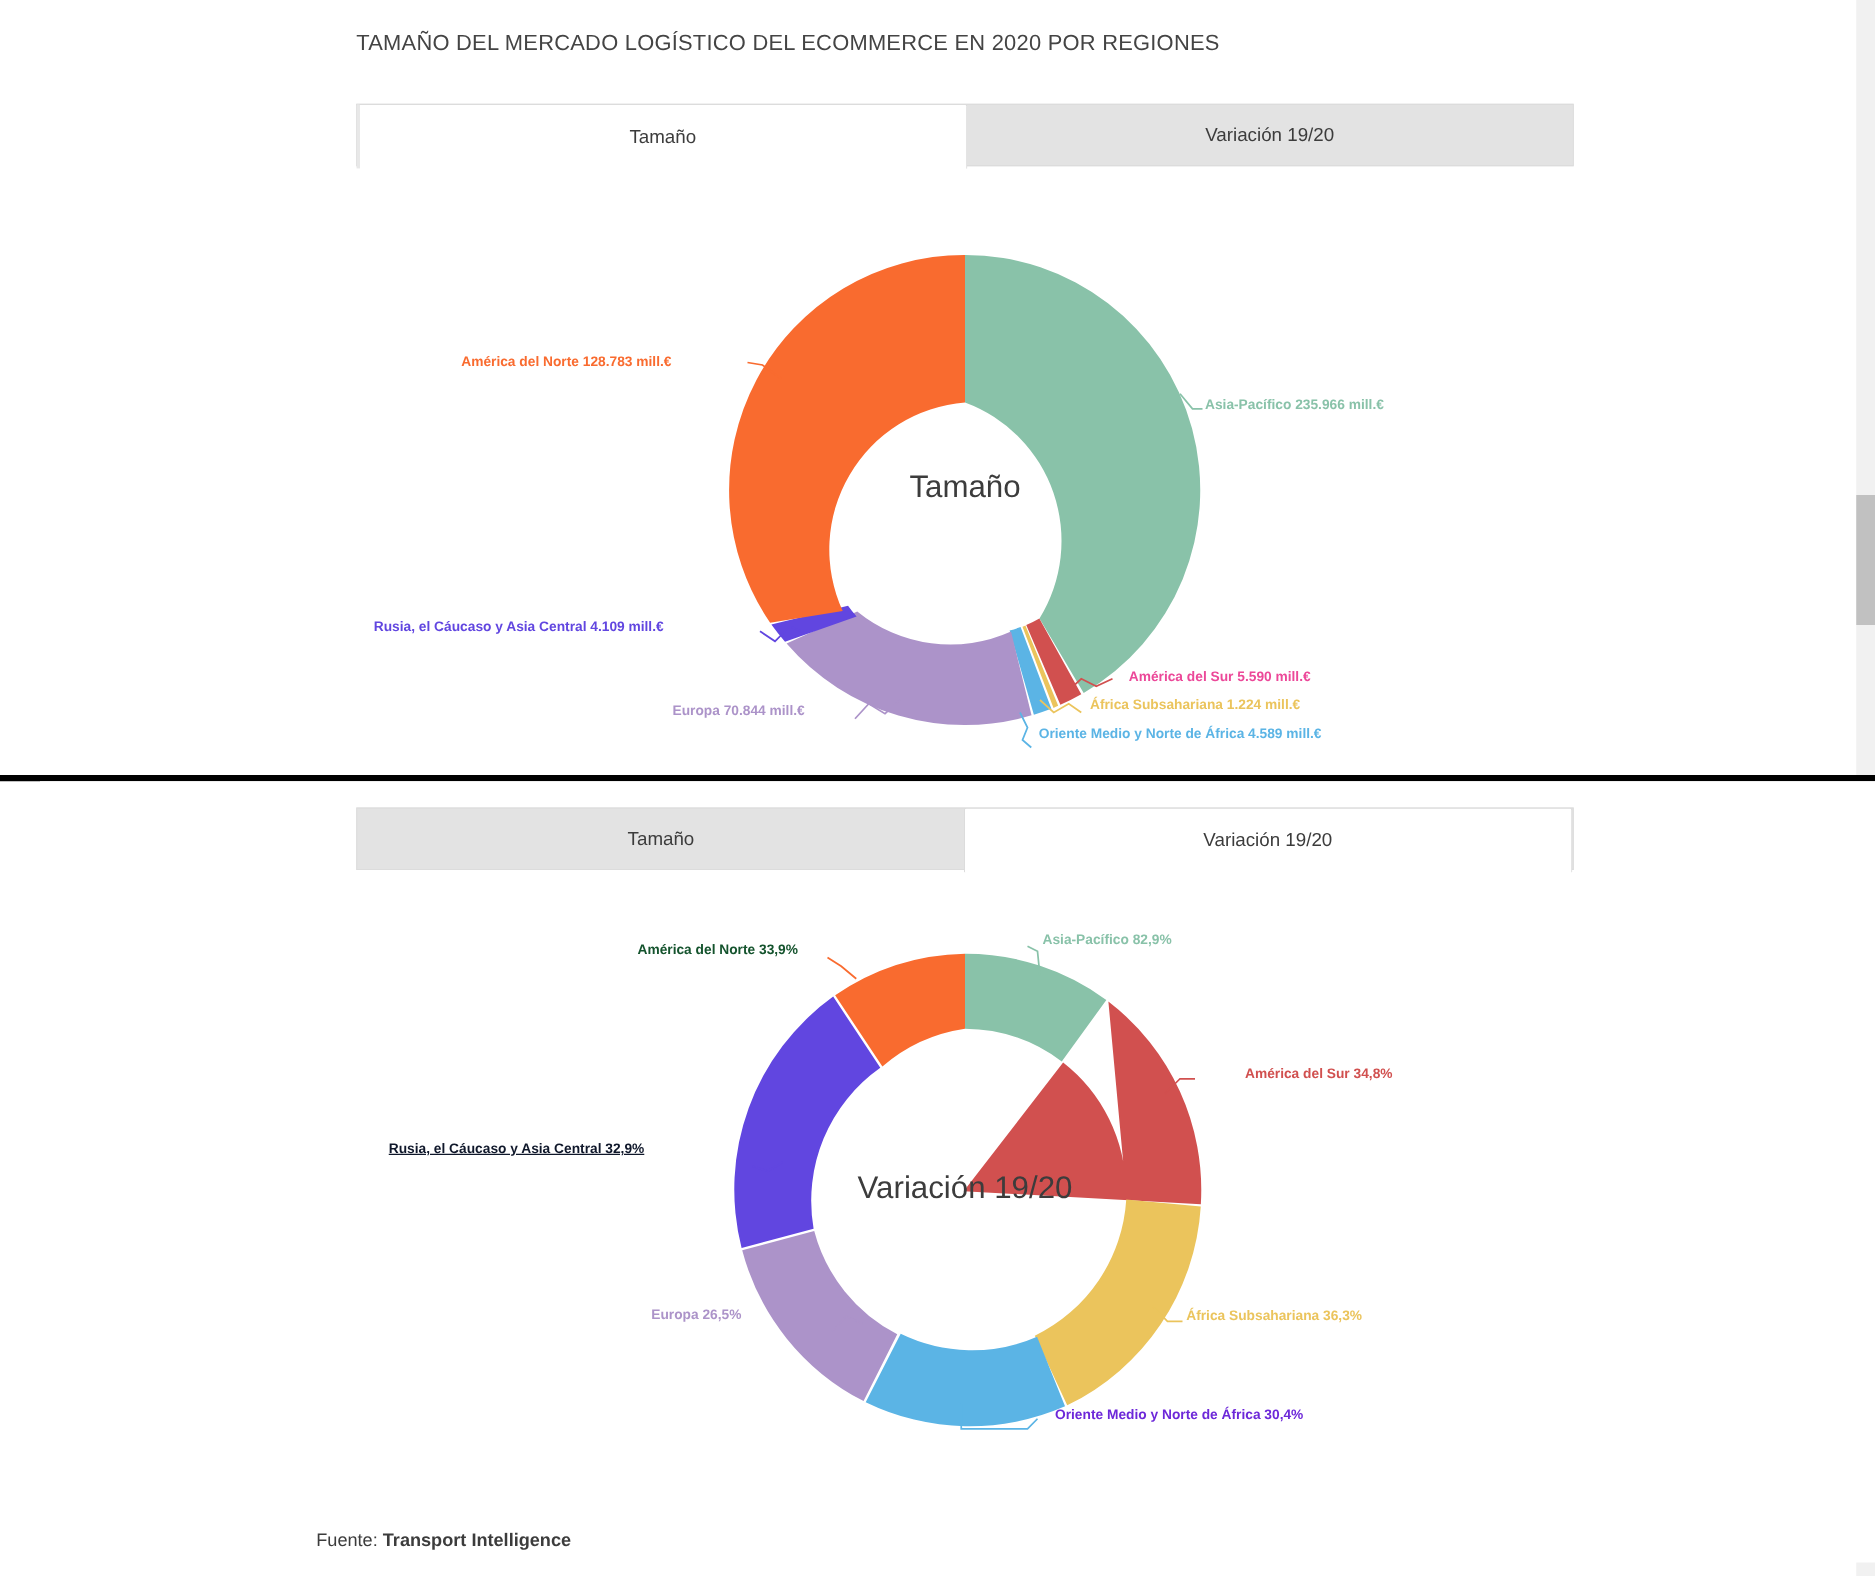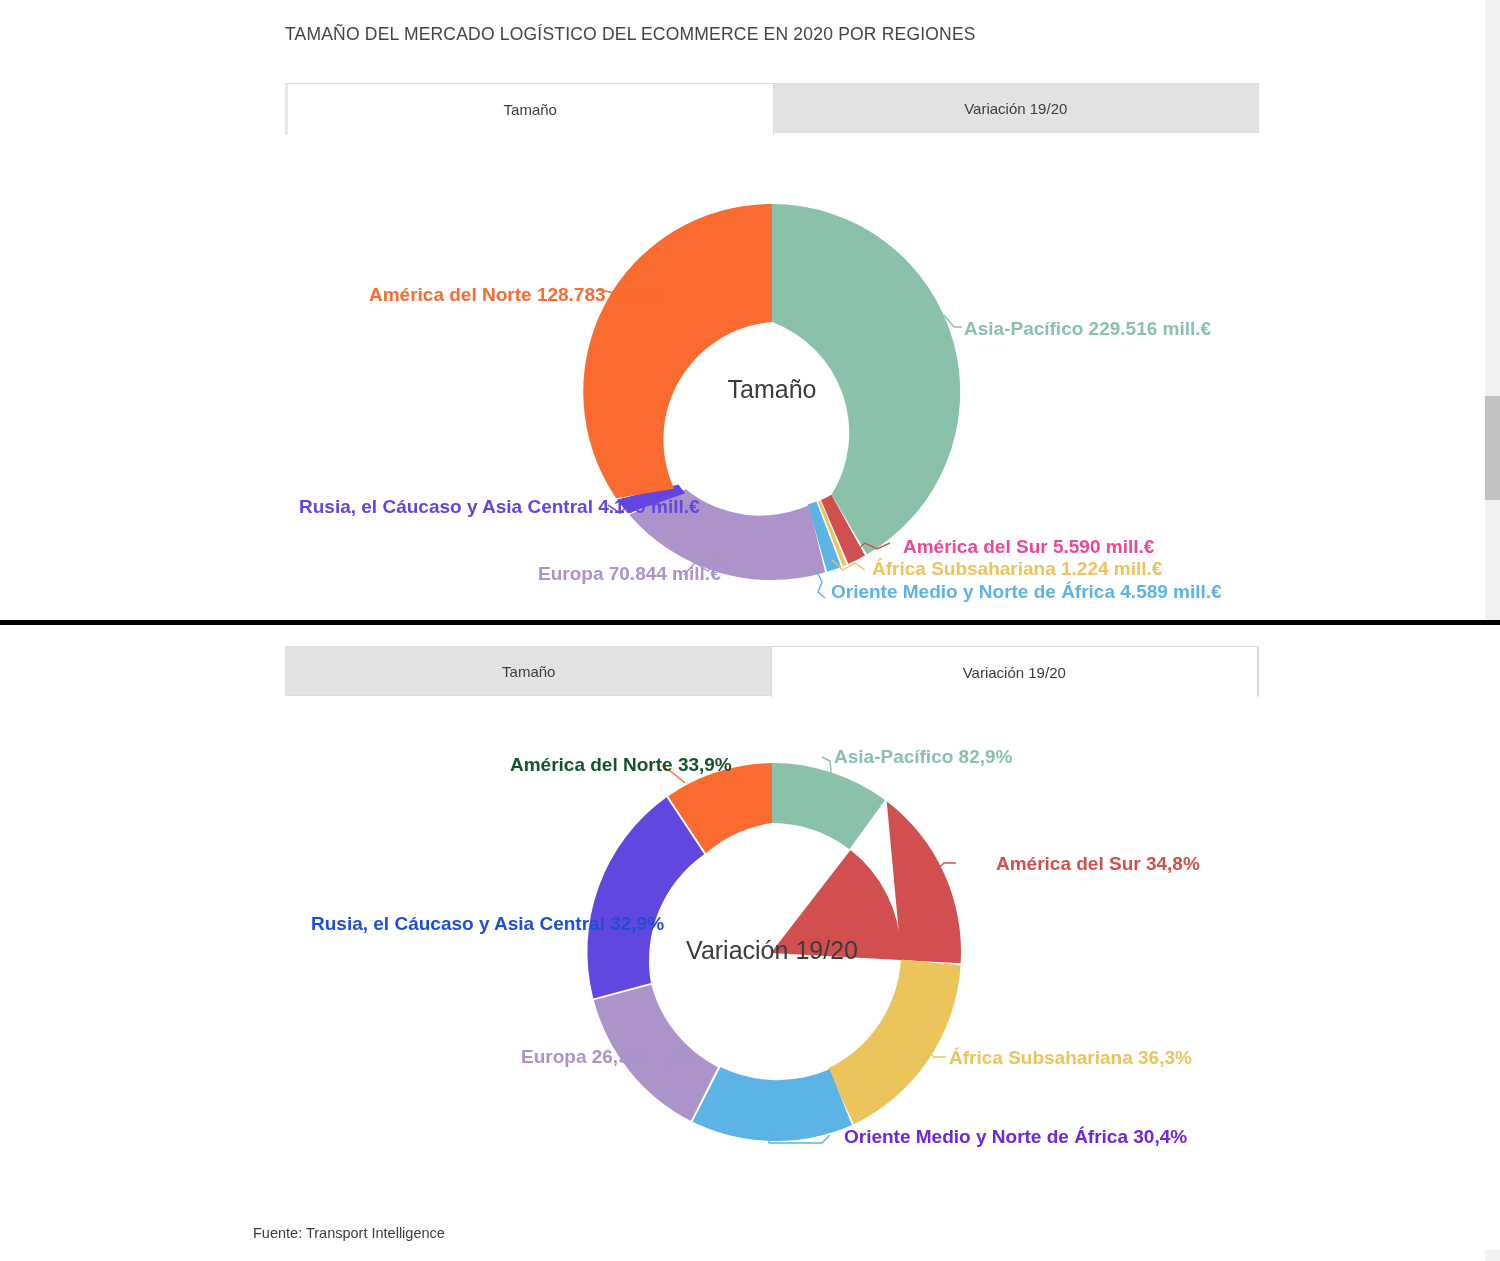--- a/index.html
+++ b/index.html
@@ -116,35 +116,35 @@
   .center-label {
     font-family: "Liberation Sans", sans-serif;
     fill: #3c3c3c;
     text-anchor: middle;
     dominant-baseline: middle;
   }
 
   .slice-label {
     font-family: "Liberation Sans", sans-serif;
     font-weight: bold;
-    font-size: 19px;
+    font-size: 11px;
     white-space: nowrap;
   }
 
   .leader { fill: none; stroke-width: 1.4px; }
 
   
   .source {
     position: absolute;
     left: 253px;
     top: 1225px;
     font-size: 14.5px;
     color: #3c3c3c;
   }
-  .source .src-name { font-weight: normal; }
+  .source .src-name { font-weight: bold; }
 </style>
 </head>
 <body>
 
 <div class="page">
 
   <div class="pane pane-top">
 
     <div class="chart-title">TAMAÑO DEL MERCADO LOGÍSTICO DEL ECOMMERCE EN 2020 POR REGIONES</div>
 
@@ -195,21 +195,21 @@
 
         <path class="leader" stroke="#89c2a9" d="M 912 315 L 922 327 L 930 327"></path>
         <path class="leader" stroke="#f96b2f" d="M 566 290 L 578 292 L 593 303"></path>
         <path class="leader" stroke="#6146e0" d="M 576 505 L 588 513 L 600 501 L 611 506"></path>
         <path class="leader" stroke="#ac93c9" d="M 652 575 L 663 563 L 676 571 L 688 560"></path>
         <path class="leader" stroke="#d1504f" d="M 820 555 L 833 543 L 845 549 L 858 543"></path>
         <path class="leader" stroke="#ebc45c" d="M 800 560 L 811 570 L 823 563 L 833 570"></path>
         <path class="leader" stroke="#5bb4e5" d="M 784 570 L 790 582 L 786 592 L 793 598"></path>
       </svg>
 
-      <div class="slice-label" style="position:absolute; left:932px; top:318px; color:#89c2a9;">Asia-Pacífico 229.516 mill.€</div>
+      <div class="slice-label" style="position:absolute; left:932px; top:318px; color:#89c2a9;">Asia-Pacífico 235.966 mill.€</div>
 
       <div class="slice-label" style="position:absolute; left:337px; top:284px; color:#f96b2f;">América del Norte 128.783 mill.€</div>
 
       <div class="slice-label" style="position:absolute; left:267px; top:496px; color:#6146e0;">Rusia, el Cáucaso y Asia Central 4.109 mill.€</div>
 
       <div class="slice-label" style="position:absolute; left:506px; top:563px; color:#ac93c9;">Europa 70.844 mill.€</div>
 
       <div class="slice-label" style="position:absolute; left:871px; top:536px; color:#ec4899;">América del Sur 5.590 mill.€</div>
 
       <div class="slice-label" style="position:absolute; left:840px; top:558px; color:#ebc45c;">África Subsahariana 1.224 mill.€</div>
@@ -278,21 +278,21 @@
         <path class="leader" stroke="#ac93c9" d="M 634 440 L 645 428 L 658 434"></path>
         <path class="leader" stroke="#5bb4e5" d="M 737 498 L 737 518 L 790 518 L 798 510"></path>
         <path class="leader" stroke="#ebc45c" d="M 890 420 L 902 432 L 914 432"></path>
         <path class="leader" stroke="#d1504f" d="M 900 250 L 912 238 L 924 238"></path>
       </svg>
 
       <div class="slice-label" style="position:absolute; left:802px; top:121px; color:#89c2a9;">Asia-Pacífico 82,9%</div>
 
       <div class="slice-label" style="position:absolute; left:478px; top:129px; color:#14532d;text-align:center;">América del Norte 33,9%</div>
 
-      <div class="slice-label" style="position:absolute; left:279px; top:288px; color:#1d4ed8;">Rusia, el Cáucaso y Asia Central 32,9%</div>
+      <div class="slice-label" style="position:absolute; left:279px; top:288px; color:#0f172a;text-decoration:underline;">Rusia, el Cáucaso y Asia Central 32,9%</div>
 
       <div class="slice-label" style="position:absolute; left:489px; top:421px; color:#ac93c9;">Europa 26,5%</div>
 
       <div class="slice-label" style="position:absolute; left:812px; top:501px; color:#6d28d9;">Oriente Medio y Norte de África 30,4%</div>
 
       <div class="slice-label" style="position:absolute; left:917px; top:422px; color:#ebc45c;">África Subsahariana 36,3%</div>
 
       <div class="slice-label" style="position:absolute; left:964px; top:228px; color:#d1504f;">América del Sur 34,8%</div>
     </div>
 

